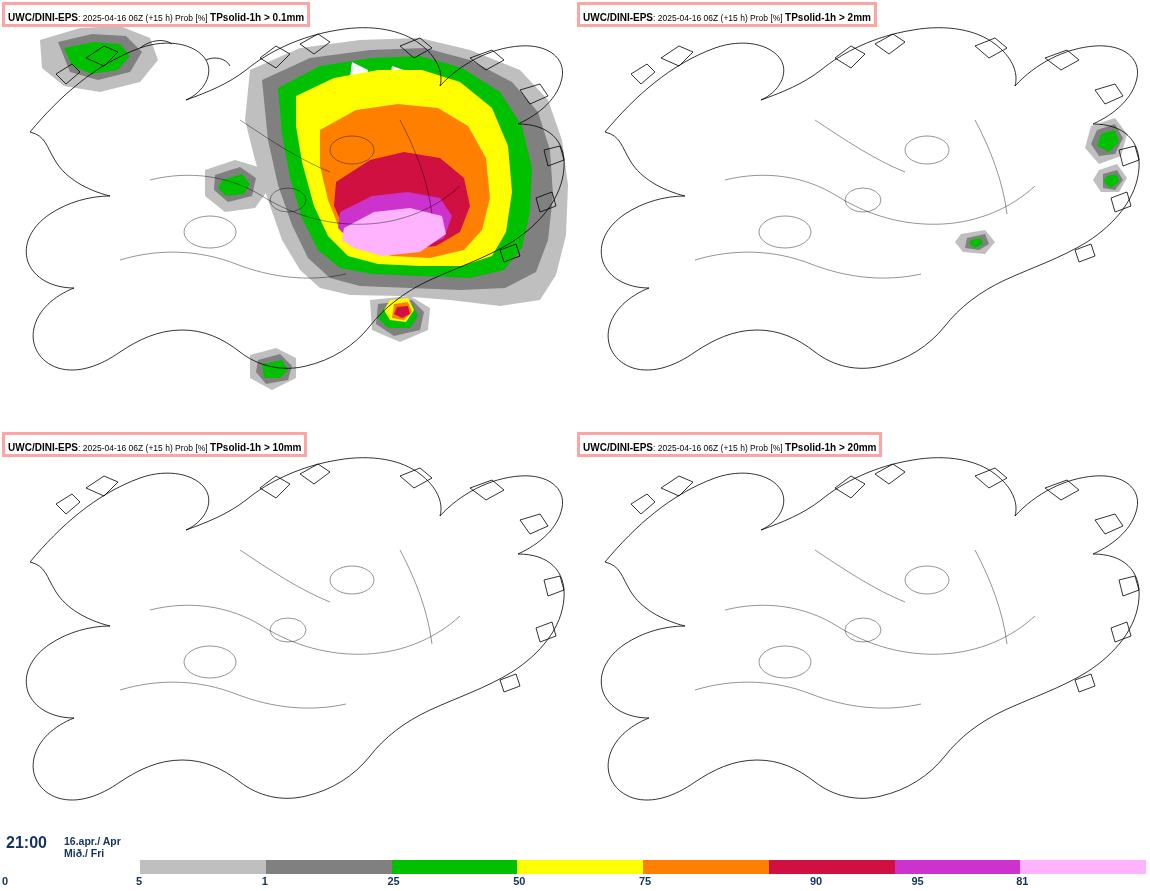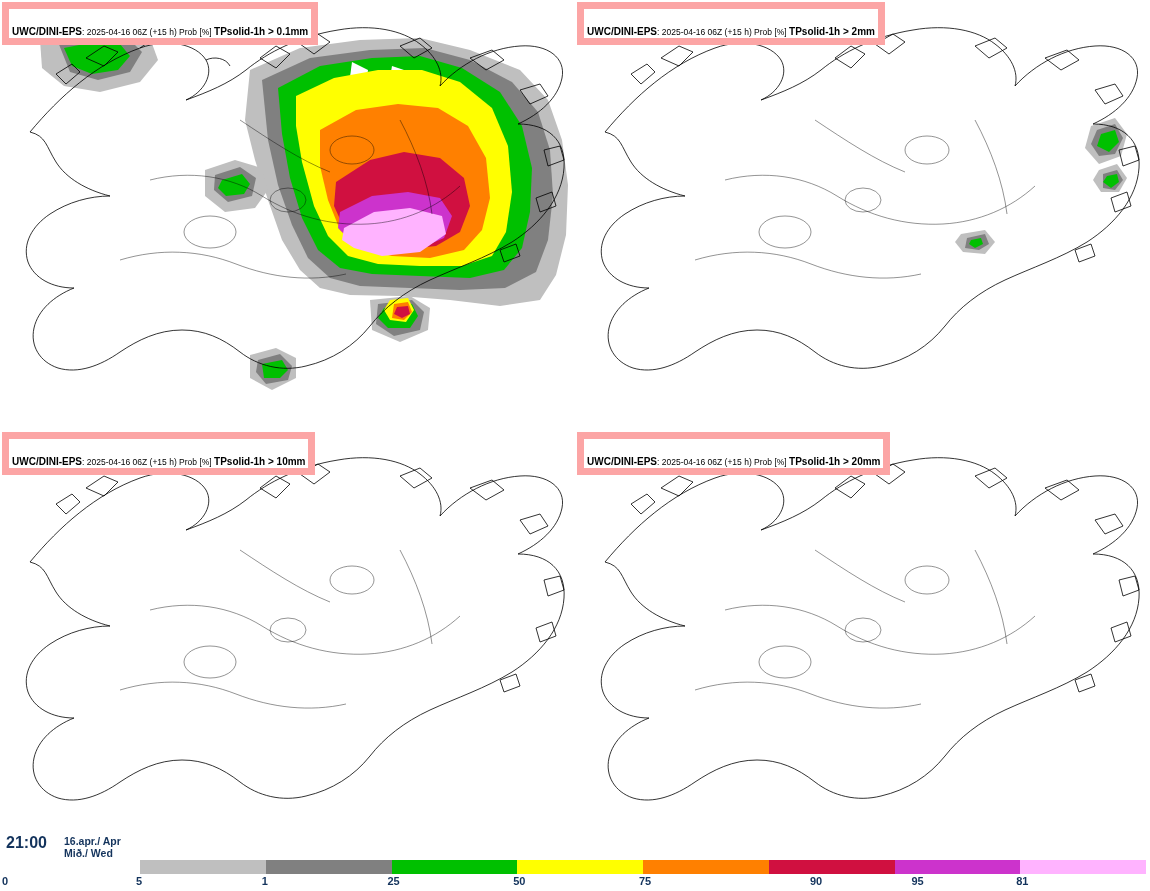--- a/index.html
+++ b/index.html
@@ -12,22 +12,22 @@
   }
   .grid{
     position:absolute;left:0;top:0;width:1150px;height:860px;
     display:grid;
     grid-template-columns:575px 575px;
     grid-template-rows:430px 430px;
   }
   .panel{position:relative;overflow:hidden;background:#fff;}
   .panel-title{
     position:absolute;left:2px;top:2px;z-index:20;
-    background:#ffffff;border:7px solid #fca5a5;
-    padding:14px 3px 1px 3px;
+    background:#ffffff;border:3px solid #fca5a5;
+    padding:4px 3px 1px 3px;
     white-space:nowrap;
     line-height:13px;
     height:14px;
   }
   .panel-title .model{font-size:10px;font-weight:bold;color:#000;}
   .panel-title .meta{font-size:8.5px;color:#000;}
   .panel-title .param{font-size:10px;font-weight:bold;color:#000;}
   .map-wrap{position:absolute;left:0;top:0;width:100%;height:100%;}
   svg.map{position:absolute;left:0;top:0;width:575px;height:430px;display:block;}
 
@@ -235,21 +235,21 @@
       </svg>
     </div>
   </div>
 </div>
 
 <div class="footer">
   <div class="timebox">
     <div class="time">21:00</div>
     <div class="datebox">
       <div>16.apr./ Apr</div>
-      <div>Mið./ Wed</div>
+      <div>Mið./ Fri</div>
     </div>
   </div>
 
   <div class="colorbar" id="colorbar">
       <span style="background: rgb(191, 191, 191); flex: 1 1 0px;"></span>
       <span style="background: rgb(128, 128, 128); flex: 1 1 0px;"></span>
       <span style="background: rgb(0, 192, 0); flex: 1 1 0px;"></span>
       <span style="background: rgb(255, 255, 0); flex: 1 1 0px;"></span>
       <span style="background: rgb(255, 128, 0); flex: 1 1 0px;"></span>
       <span style="background: rgb(208, 16, 64); flex: 1 1 0px;"></span>

